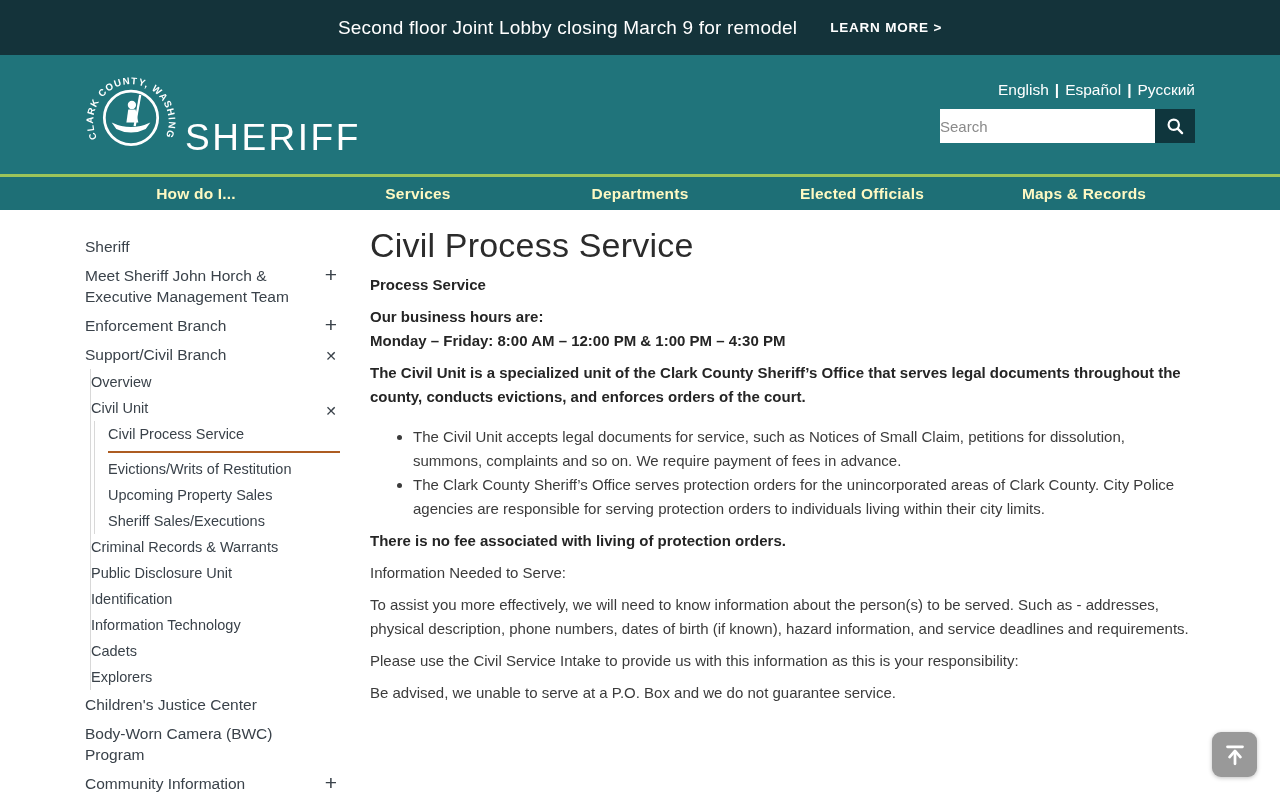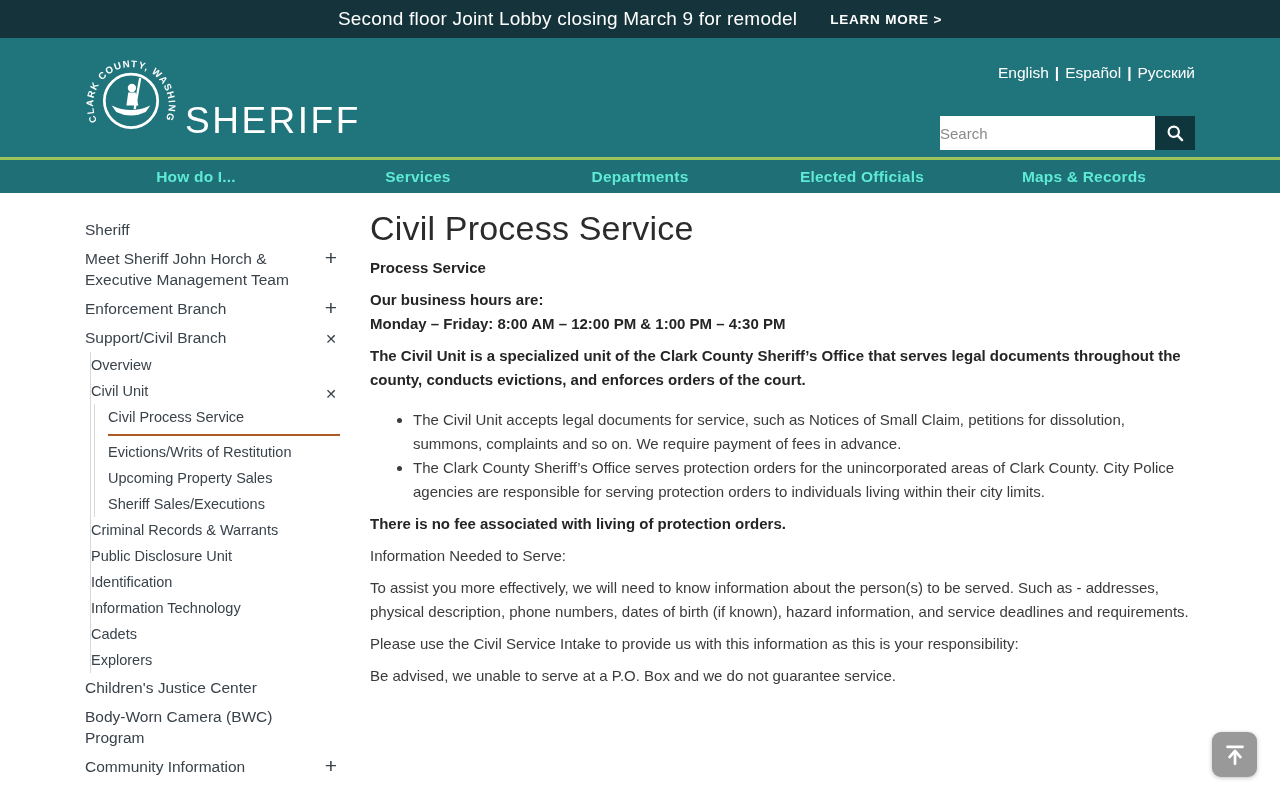--- a/index.html
+++ b/index.html
@@ -7,60 +7,60 @@
   body {
     font-family: "Liberation Sans", "DejaVu Sans", sans-serif;
     background: #ffffff;
     overflow: hidden;
     -webkit-font-smoothing: antialiased;
   }
   .container { width: 1110px; margin: 0 auto; position: relative; }
 
   
   .alert-bar {
-    height: 38px; background: #14333A; color: #fff;
+    height: 55px; background: #14333A; color: #fff;
     display: flex; align-items: center; justify-content: center; gap: 33px;
   }
   .alert-msg { font-size: 19px; font-weight: 500; letter-spacing: .2px; }
   .alert-link {
     font-size: 13.5px; font-weight: 600; letter-spacing: .8px;
     color: #fff; text-decoration: none; cursor: pointer;
   }
 
   
   .site-header { height: 122px; background: #20747B; border-bottom: 3px solid #9DC45A; }
   .header-inner { display: flex; justify-content: space-between; height: 100%; }
   .brand { display: flex; align-items: flex-end; padding: 16px 0 12px 0; gap: 8px; }
   .seal { width: 92px; height: 92px; flex: 0 0 auto; }
   .brand-title {
     color: #ffffff; font-size: 37px; font-weight: 400; letter-spacing: 2.5px;
     line-height: 1; padding-bottom: 6px;
   }
-  .header-right { display: flex; flex-direction: column; align-items: flex-end; padding-top: 26px; gap: 24px; }
+  .header-right { display: flex; flex-direction: column; align-items: flex-end; padding-top: 26px; }
   .lang-row { color: #fff; font-size: 15.5px; margin-bottom: 10px; }
   .lang-link { color: #fff; text-decoration: none; cursor: pointer; }
   .lang-sep { margin: 0 6px; font-weight: 600; }
   .search-row { display: flex; }
   .search-input {
     width: 215px; height: 34px; border: none; outline: none;
     font-size: 15px; padding: 0 0; color: #444; background: #fff;
     font-family: "Liberation Sans", sans-serif;
   }
   .search-input::placeholder { color: #8a8a8a; }
   .search-btn {
     width: 40px; height: 34px; background: #0F363D; border: none; cursor: pointer;
     display: flex; align-items: center; justify-content: center;
   }
 
   
   .main-nav { height: 33px; background: #1E6F76; }
   .nav-inner { display: flex; height: 100%; }
   .nav-item {
     flex: 1; display: flex; align-items: center; justify-content: center;
-    color: #5eead4; font-size: 15.5px; font-weight: 600; cursor: pointer; letter-spacing: .2px;
+    color: #fef9c3; font-size: 15.5px; font-weight: 600; cursor: pointer; letter-spacing: .2px;
   }
 
   
   .content { display: flex; align-items: flex-start; }
   .sidebar { width: 255px; flex: 0 0 255px; margin-top: 22px; color: #3A424A; }
   .main { flex: 1; margin-left: 30px; padding-bottom: 30px; }
 
   
   .sb-item { position: relative; padding: 4px 20px 4px 0; font-size: 15.5px; line-height: 21px; cursor: pointer; }
   .sb-group { border-left: 1px solid #D8D8D8; margin-left: 5px; }

